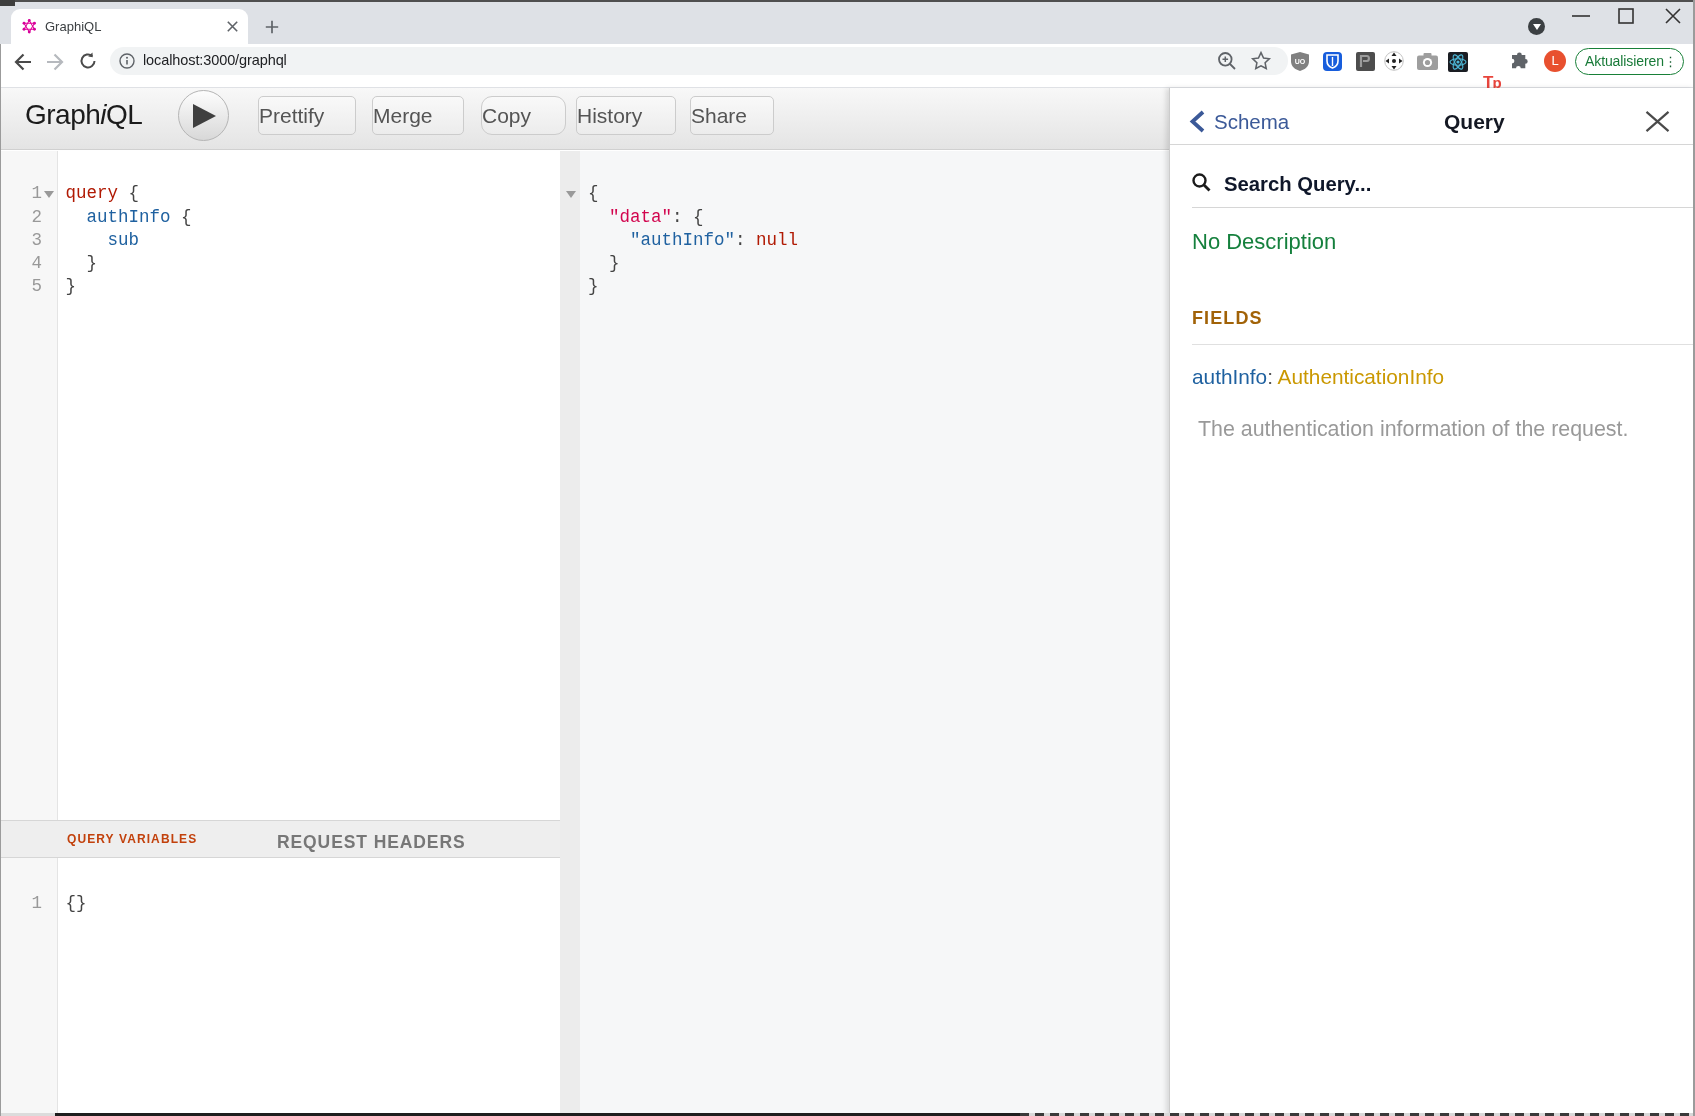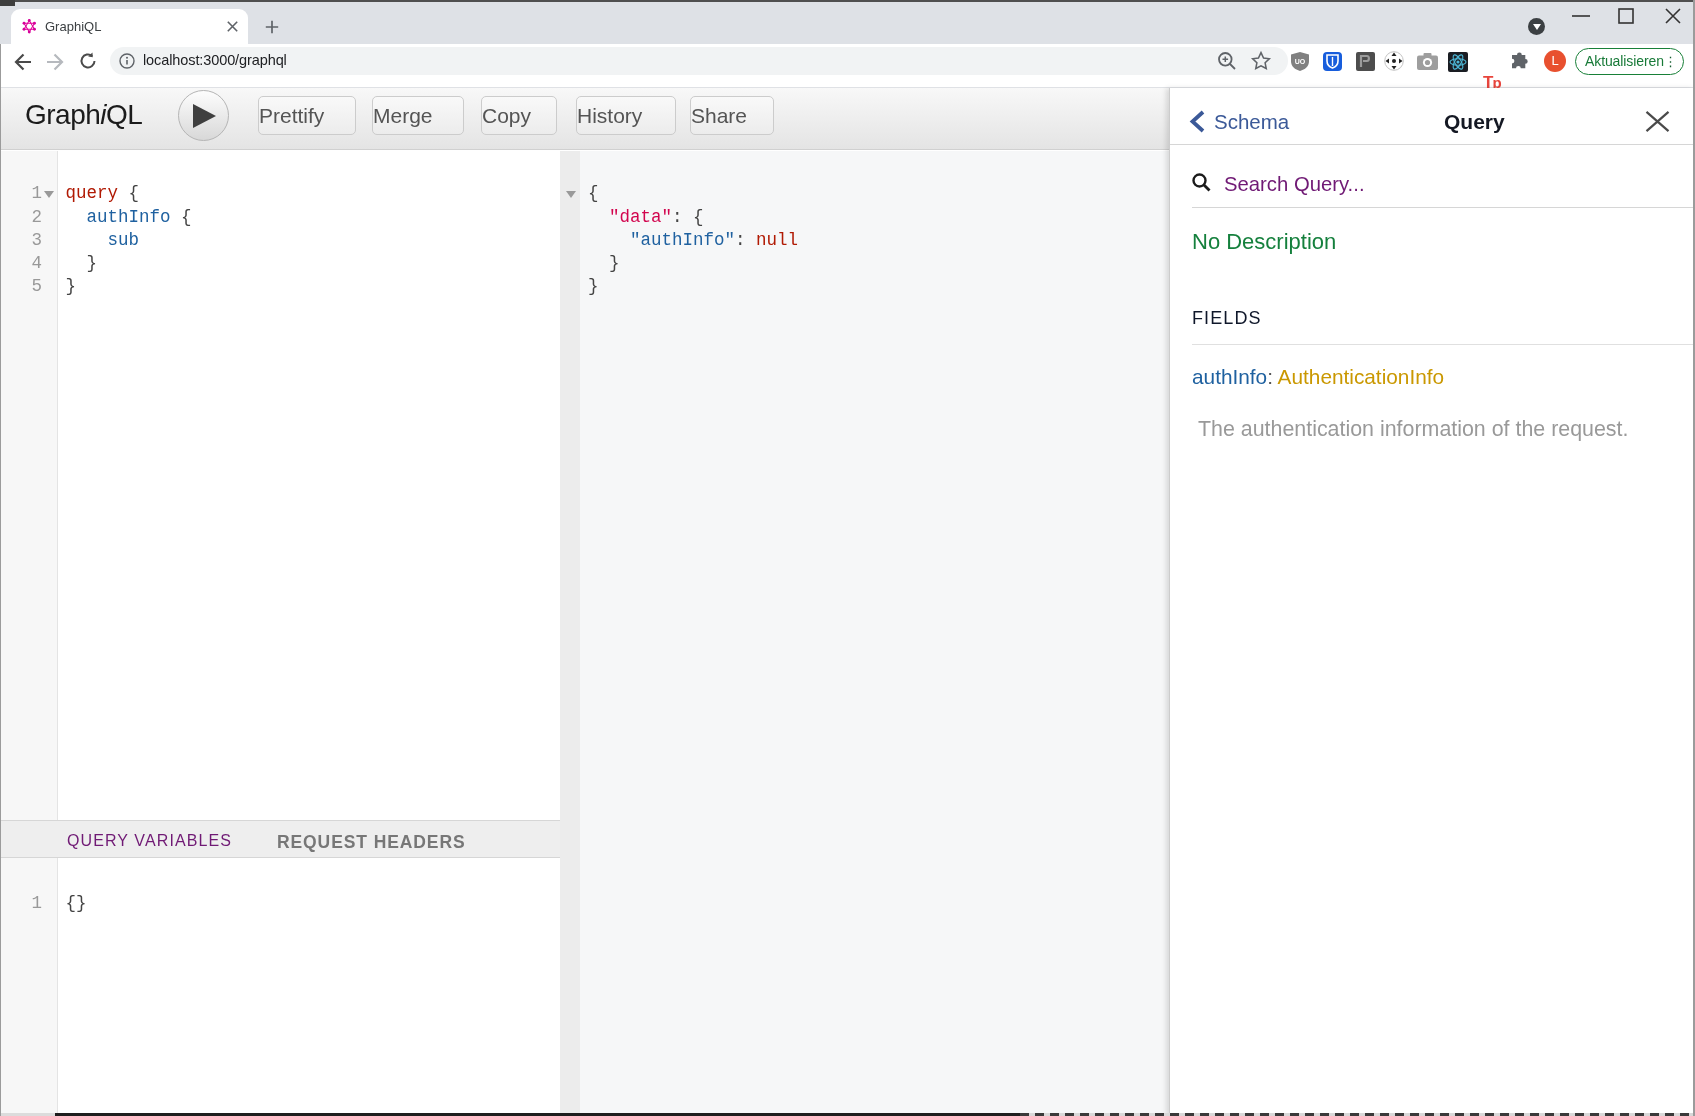--- a/index.html
+++ b/index.html
@@ -20,56 +20,56 @@
   #urlpill { left:110px; top:47px; width:1178px; height:28px; border-radius:14px; background:#f1f3f4; }
   #urltext { left:143px; top:52px; font-size:14.5px; color:#202124; letter-spacing:-0.1px; }
   
   #gqlbar { left:0; top:88px; width:1170px; height:62px; background:linear-gradient(#f8f8f8,#e4e4e4); border-bottom:1px solid #d0d0d0; }
   #gqllogo { left:25px; top:99px; font-size:28px; color:#1b1b1b; letter-spacing:-0.5px; }
   #execbtn { left:178px; top:90px; width:51px; height:51px; border-radius:50%; background:linear-gradient(#fdfdfd,#d8d8d8); border:1.5px solid #b5b5b5; }
   #exectri { left:192.5px; top:103.5px; width:0; height:0; border-top:12px solid transparent; border-bottom:12px solid transparent; border-left:23.5px solid #3f3f3f; }
   .gbtn { top:96px; height:39px; background:linear-gradient(#f9f9f9,#ececec); border:1px solid #ccc; border-radius:5px; color:#545454; font-size:21px; text-align:left; line-height:37px; }
   #b1 { left:258px; width:98px; }
   #b2 { left:372px; width:92px; }
-  #b3 { left:481px; width:76px; }
+  #b3 { left:481px; width:85px;border-radius:11px; }
   #b4 { left:576px; width:100px; }
   #b5 { left:690px; width:84px; }
   
   #qwrap { left:0; top:151px; width:560px; height:669px; background:#fff; }
   #qgutter { left:0; top:151px; width:58px; height:965px; background:#f7f7f7; border-right:1px solid #e4e4e4; }
   .lnum { width:42px; text-align:right; font-family:"Liberation Mono",monospace; font-size:17.5px; line-height:23.25px; color:#999; }
   #qnums, #vnum { position:absolute; }
   pre.code { position:absolute; font-family:"Liberation Mono",monospace; font-size:17.5px; line-height:23.25px; color:#444; }
   .kw { color:#B11A04; }
   .prop { color:#1F61A0; }
   .def { color:#D2054E; }
   #qcode { left:65.5px; top:182.4px; }
   #qnums { left:0px; top:182.4px; }
   .foldarrow { position:absolute; width:0; height:0; border-left:5.5px solid transparent; border-right:5.5px solid transparent; border-top:7px solid #999; }
   
   #divider { left:560px; top:151px; width:20px; height:965px; background:#ececec; }
   #result { left:580px; top:151px; width:590px; height:965px; background:#f6f7f8; }
   #rcode { left:588px; top:182.4px; }
   
   #varbar { left:0; top:820px; width:560px; height:38px; background:#eee; border-top:1px solid #d6d6d6; border-bottom:1px solid #d6d6d6; }
-  #vtab1 { left:67px; top:832px; font-size:16px; font-weight:normal; letter-spacing:1.1px; color:#701a75; }
+  #vtab1 { left:67px; top:832px; font-size:12px; font-weight:bold; letter-spacing:1.1px; color:#c2410c; }
   #vtab2 { left:277px; top:832px; font-size:17.5px; font-weight:bold; letter-spacing:0.9px; color:#777; }
   #varwrap { left:0; top:859px; width:560px; height:257px; background:#fff; }
   #vgutter { left:0; top:859px; width:58px; height:257px; background:#f7f7f7; border-right:1px solid #e4e4e4; }
   #vnum { left:0; top:892.4px; }
   #vcode { left:65.5px; top:892.4px; }
   
   #docpanel { left:1169px; top:88px; width:526px; height:1028px; background:#fff; border-left:1px solid #cccccc; box-shadow:-3px 0 5px rgba(0,0,0,0.12); }
   #dochead { left:1170px; top:88px; width:525px; height:57px; border-bottom:1px solid #d6d6d6; background:#fff; }
   #schema-link { left:1214px; top:110px; font-size:20.5px; color:#3B5998; }
   #doctitle { left:1444px; top:110px; font-size:21px; font-weight:bold; color:#141823; }
   #searchline { left:1192px; top:207px; width:503px; height:1px; background:#d6d6d6; }
-  #searchtext { left:1224px; top:173px; font-size:20.3px; color:#701a75; }
+  #searchtext { left:1224px; top:173px; font-size:20.3px; color:#0f172a;font-weight:bold; }
   #nodesc { left:1192px; top:229px; font-size:22px; color:#15803d; }
-  #fields { left:1192px; top:308px; font-size:18px; font-weight:normal; letter-spacing:1.1px; color:#0f172a; }
+  #fields { left:1192px; top:308px; font-size:18px; font-weight:bold; letter-spacing:1.1px; color:#a16207; }
   #fieldsline { left:1192px; top:344px; width:503px; height:1px; background:#e0e0e0; }
   #fieldrow { left:1192px; top:365px; font-size:20.8px; }
   #fielddesc { left:1198px; top:417px; font-size:21.4px; color:#999; }
   
   #task1 { left:55px; top:1113px; width:965px; height:3px; background:#1e1e1e; }
   #task2 { left:1020px; top:1113px; width:675px; height:3px; background:repeating-linear-gradient(90deg,#3a3a3a 0 9px,#d8d8d8 9px 15px); }
   
   #edgeL { left:0; top:44px; width:1px; height:1072px; background:#9b9b9b; }
   #edgeR { left:1693px; top:0; width:2px; height:1116px; background:#9b9b9b; }
   svg { position:absolute; overflow:visible; }

